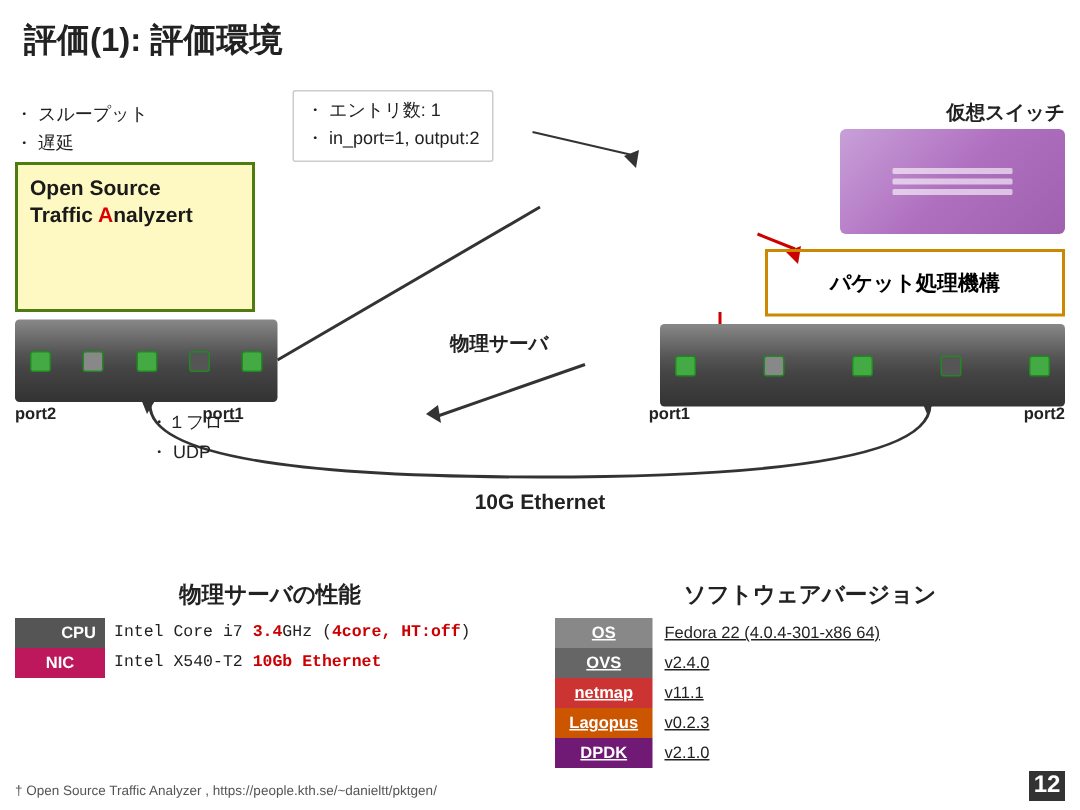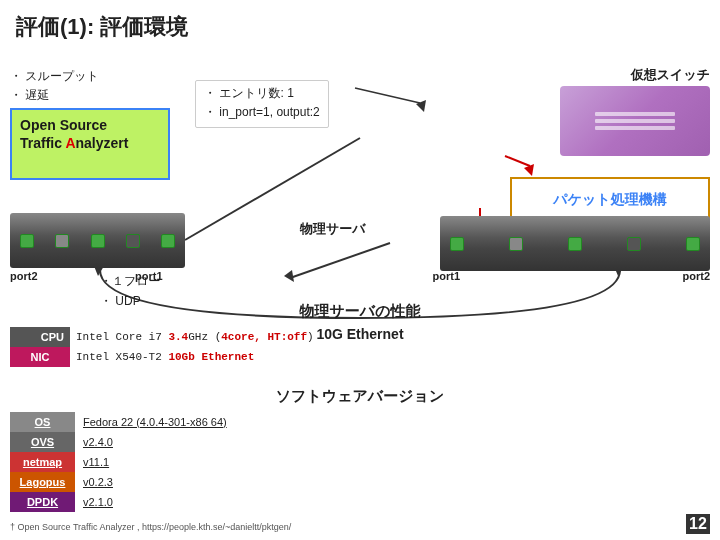--- a/index.html
+++ b/index.html
@@ -25,23 +25,23 @@
       height: 310px;
       width: 100%;
     }
 
     
     .osta-box {
       position: absolute;
       left: 10px;
       top: 60px;
       width: 160px;
-      height: 72px;
-      border: 2px solid #3b82f6;
-      background: #bef264;
+      height: 100px;
+      border: 2px solid #4d7c0f;
+      background: #fef9c3;
       padding: 6px 8px;
     }
 
     .osta-title {
       font-size: 14px;
       font-weight: bold;
       color: #1a1a1a;
       line-height: 1.3;
     }
 
@@ -132,30 +132,30 @@
       width: 80px;
       height: 4px;
       background: rgba(255,255,255,0.6);
       border-radius: 1px;
     }
 
     
     .packet-box {
       position: absolute;
       right: 10px;
-      top: 129px;
+      top: 118px;
       width: 200px;
       height: 45px;
       border: 2px solid #cc8800;
       display: flex;
       align-items: center;
       justify-content: center;
       font-size: 14px;
       font-weight: bold;
-      color: #3b82f6;
+      color: #000000;
     }
 
     
     .server-right {
       position: absolute;
       right: 10px;
       top: 168px;
       width: 270px;
       height: 55px;
       background: linear-gradient(180deg, #888 0%, #555 40%, #444 60%, #333 100%);
@@ -194,21 +194,20 @@
     
     .tables-area {
       display: flex;
       gap: 20px;
       padding: 0 10px;
       margin-top: 295px;
       position: absolute;
       bottom: 30px;
       left: 0;
       right: 0;
-      flex-direction: column;
     }
 
     .table-section {
       flex: 1;
     }
 
     .table-title {
       font-size: 15px;
       font-weight: bold;
       color: #222;
@@ -369,21 +368,21 @@
     <p>・ 遅延</p>
   </div>
 
   <div class="osta-box">
     <div class="osta-title">
       <div>Open Source</div>
       <div>Traffic <span style="color:#d00;">A</span>nalyzert</div>
     </div>
   </div>
 
-  <div class="entry-bullets" style="position:absolute;left:195px;top:12px;margin-top:20px;">
+  <div class="entry-bullets" style="position:absolute;left:195px;top:12px;">
     <p>・ エントリ数: 1</p>
     <p>・ in_port=1, output:2</p>
   </div>
 
   <div class="virtual-switch-label">仮想スイッチ</div>
 
   <div class="virtual-switch-box">
     <div class="vs-lines">
       <div class="vs-line"></div>
       <div class="vs-line"></div>

